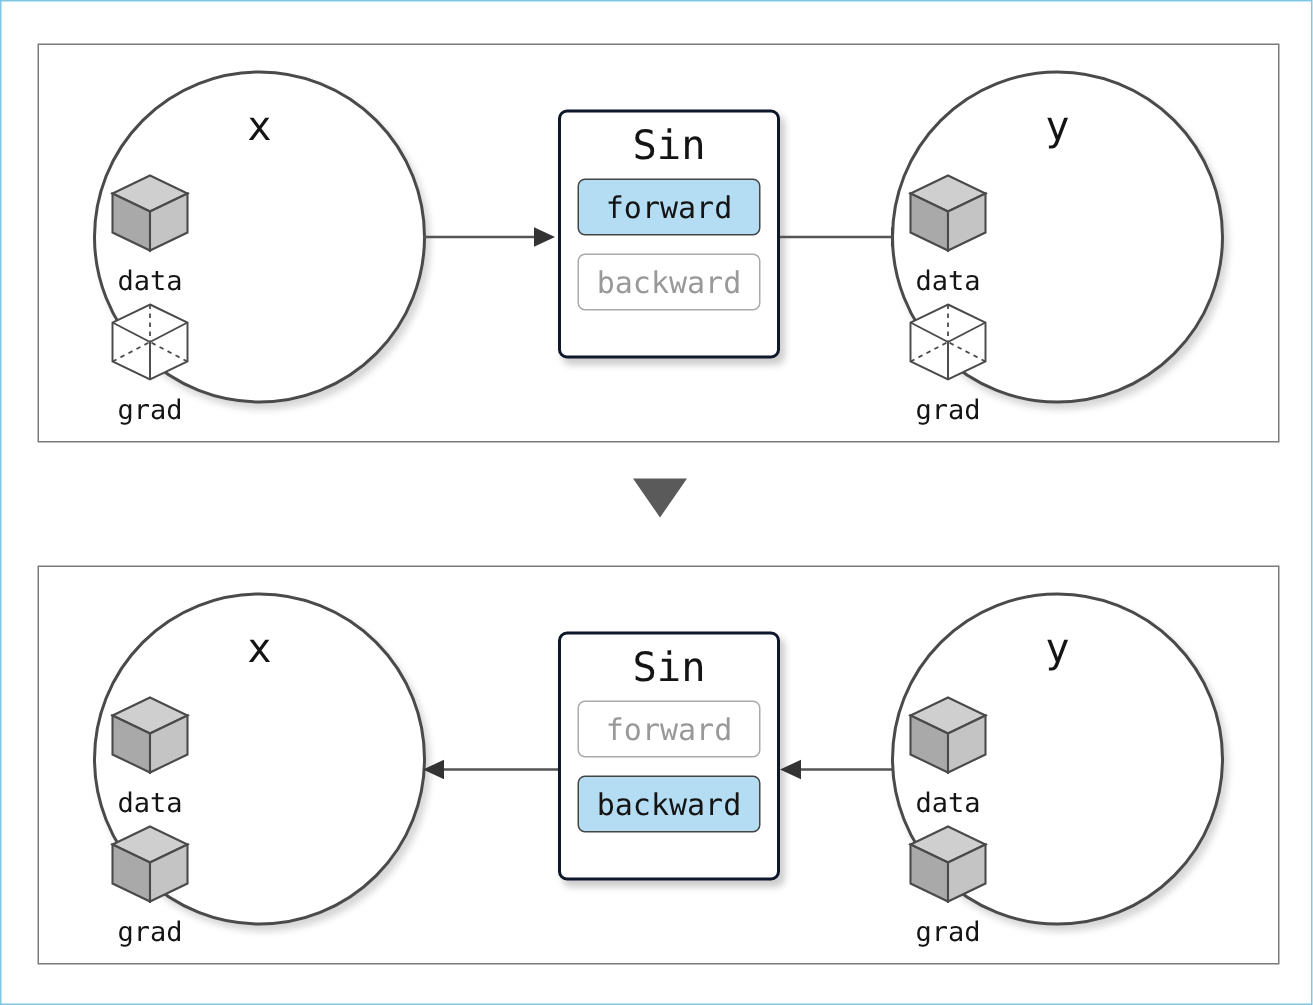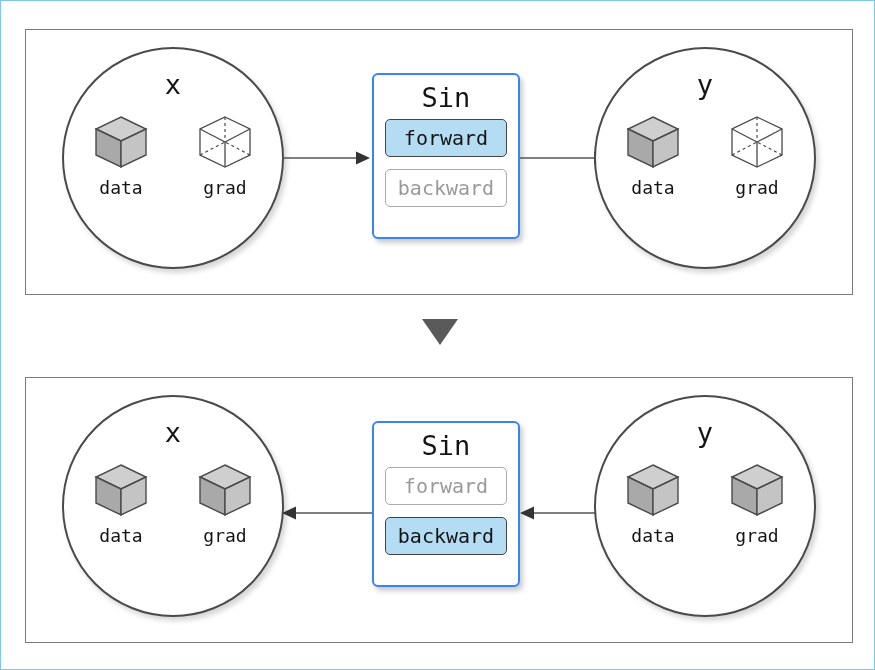--- a/index.html
+++ b/index.html
@@ -61,21 +61,21 @@
     font-size: 27px;
     color: #141414;
     line-height: 1;
   }
   .slots {
     position: absolute;
     left: 0; right: 0;
     top: 62px;
     display: flex;
     justify-content: center;
-    gap: 32px;
+    flex-direction: column;
   }
   .slot {
     width: 72px;
     display: flex;
     flex-direction: column;
     align-items: center;
   }
   .slot-label {
     margin-top: 6px;
     font-size: 18px;
@@ -84,21 +84,21 @@
   }
   .cube-holder { width: 62px; height: 62px; }
   .cube-holder svg { display: block; width: 62px; height: 62px; }
 
   
   .fnbox {
     position: absolute;
     box-sizing: border-box;
     width: 148px;
     height: 166px;
-    border: 2px solid #3b82f6;
+    border: 2px solid #0f172a;
     border-radius: 6px;
     background: #ffffff;
     box-shadow: 3px 4px 5px rgba(0,0,0,0.20);
     display: flex;
     flex-direction: column;
     align-items: center;
     padding-top: 7px;
   }
   .fn-title {
     font-size: 27px;

